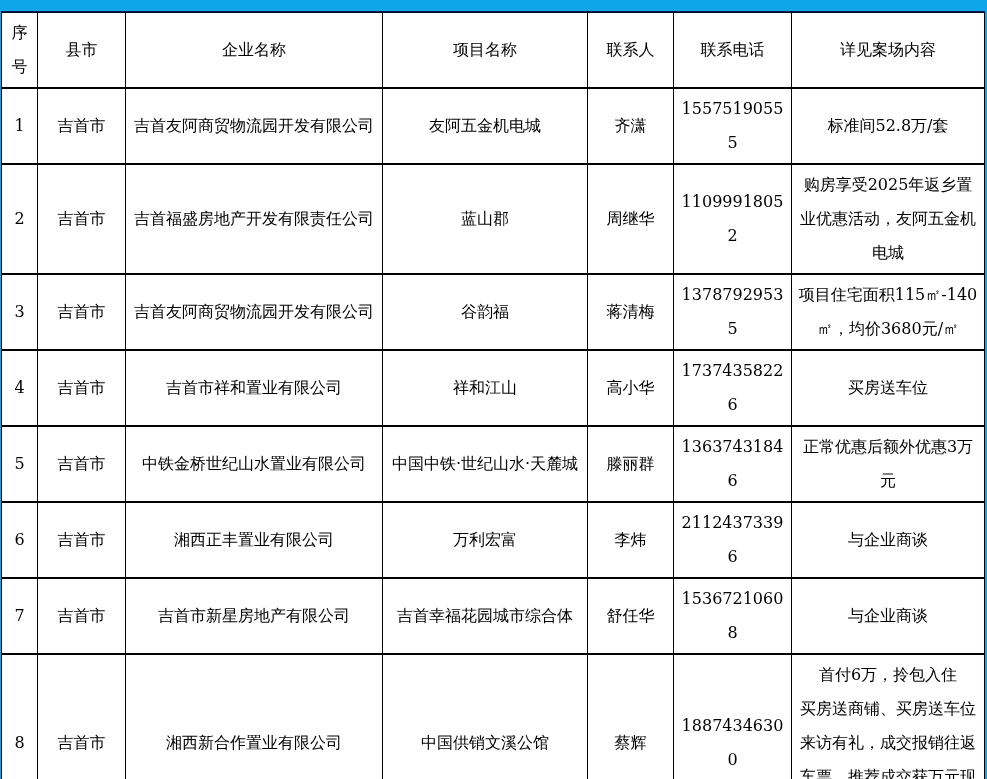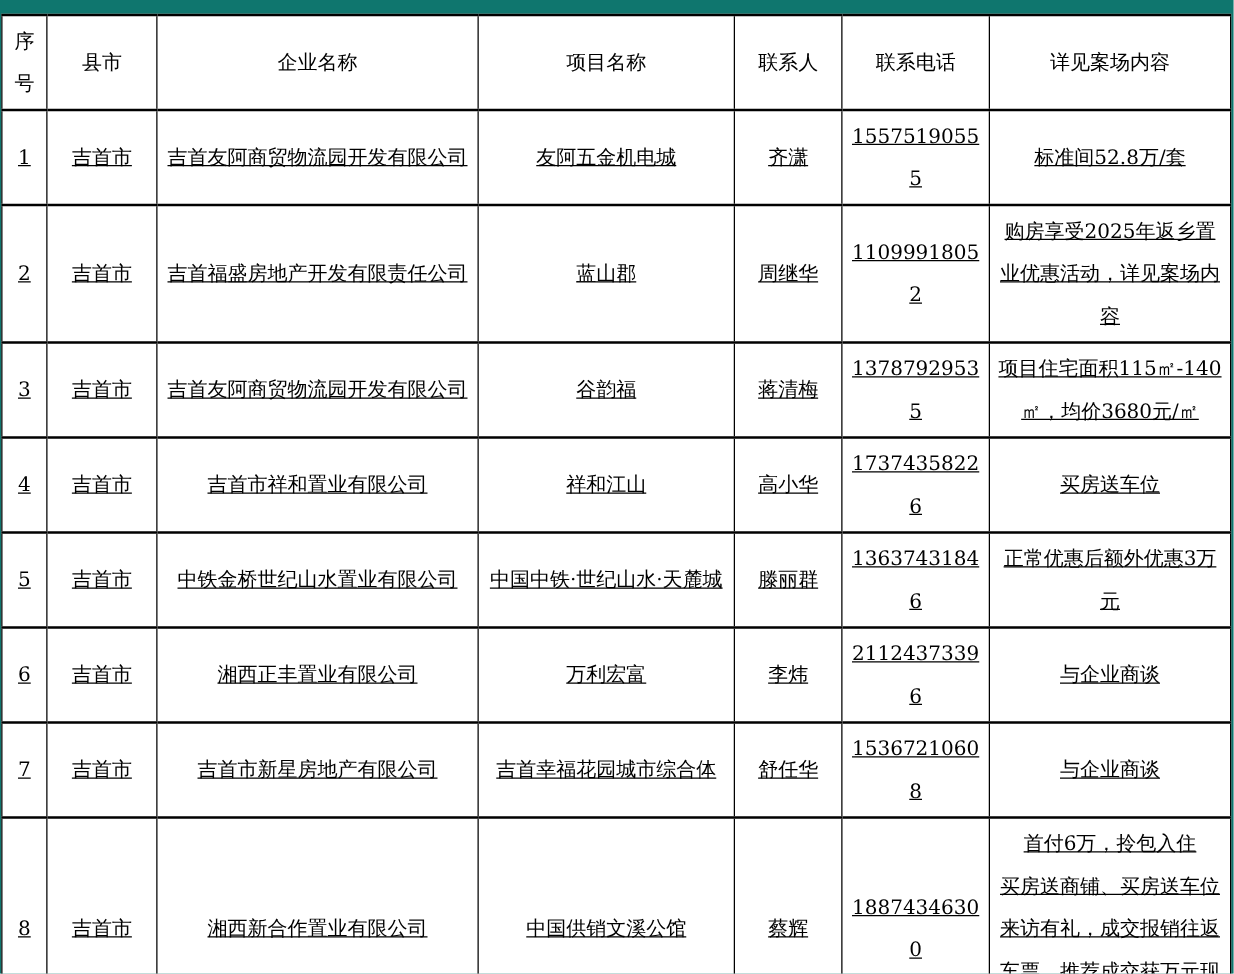--- a/index.html
+++ b/index.html
@@ -5,21 +5,21 @@
   html, body {
     margin: 0;
     padding: 0;
     background: #ffffff;
     color: #000000;
     font-family: "DejaVu Serif", "Liberation Serif", serif;
   }
   .page {
     width: 987px;
     height: 779px;
-    background: #0f766e;
+    background: #0ea5e9;
     overflow: hidden;
   }
   table.grid {
     border-collapse: collapse;
     table-layout: fixed;
     width: 983px;
     margin: 11px 0 0 1px;
     background: #ffffff;
   }
   table.grid th,
@@ -30,21 +30,21 @@
     font-weight: normal;
     font-size: 16px;
     line-height: 34px;
     text-align: center;
     vertical-align: middle;
     padding: 3px 6px;
     overflow: hidden;
     word-break: break-word;
   }
   table.grid th { height: 68px; }
-  table.grid td { height: 34px; text-decoration: underline; }
+  table.grid td { height: 34px; }
   td.cell-phone {
     font-size: 15px;
     padding-left: 2px;
     padding-right: 2px;
     letter-spacing: 0px;
   }
   td.cell-discount {
     white-space: pre-line;
     padding-left: 5px;
     padding-right: 5px;
@@ -90,21 +90,21 @@
     <td class="cell-phone">15575190555</td>
     <td class="cell-discount">标准间52.8万/套</td>
   </tr>
         <tr>
     <td class="cell-no">2</td>
     <td class="cell-county">吉首市</td>
     <td class="cell-company">吉首福盛房地产开发有限责任公司</td>
     <td class="cell-project">蓝山郡</td>
     <td class="cell-contact">周继华</td>
     <td class="cell-phone">11099918052</td>
-    <td class="cell-discount">购房享受2025年返乡置业优惠活动，详见案场内容</td>
+    <td class="cell-discount">购房享受2025年返乡置业优惠活动，友阿五金机电城</td>
   </tr>
         <tr>
     <td class="cell-no">3</td>
     <td class="cell-county">吉首市</td>
     <td class="cell-company">吉首友阿商贸物流园开发有限公司</td>
     <td class="cell-project">谷韵福</td>
     <td class="cell-contact">蒋清梅</td>
     <td class="cell-phone">13787929535</td>
     <td class="cell-discount">项目住宅面积115㎡-140㎡，均价3680元/㎡</td>
   </tr>

